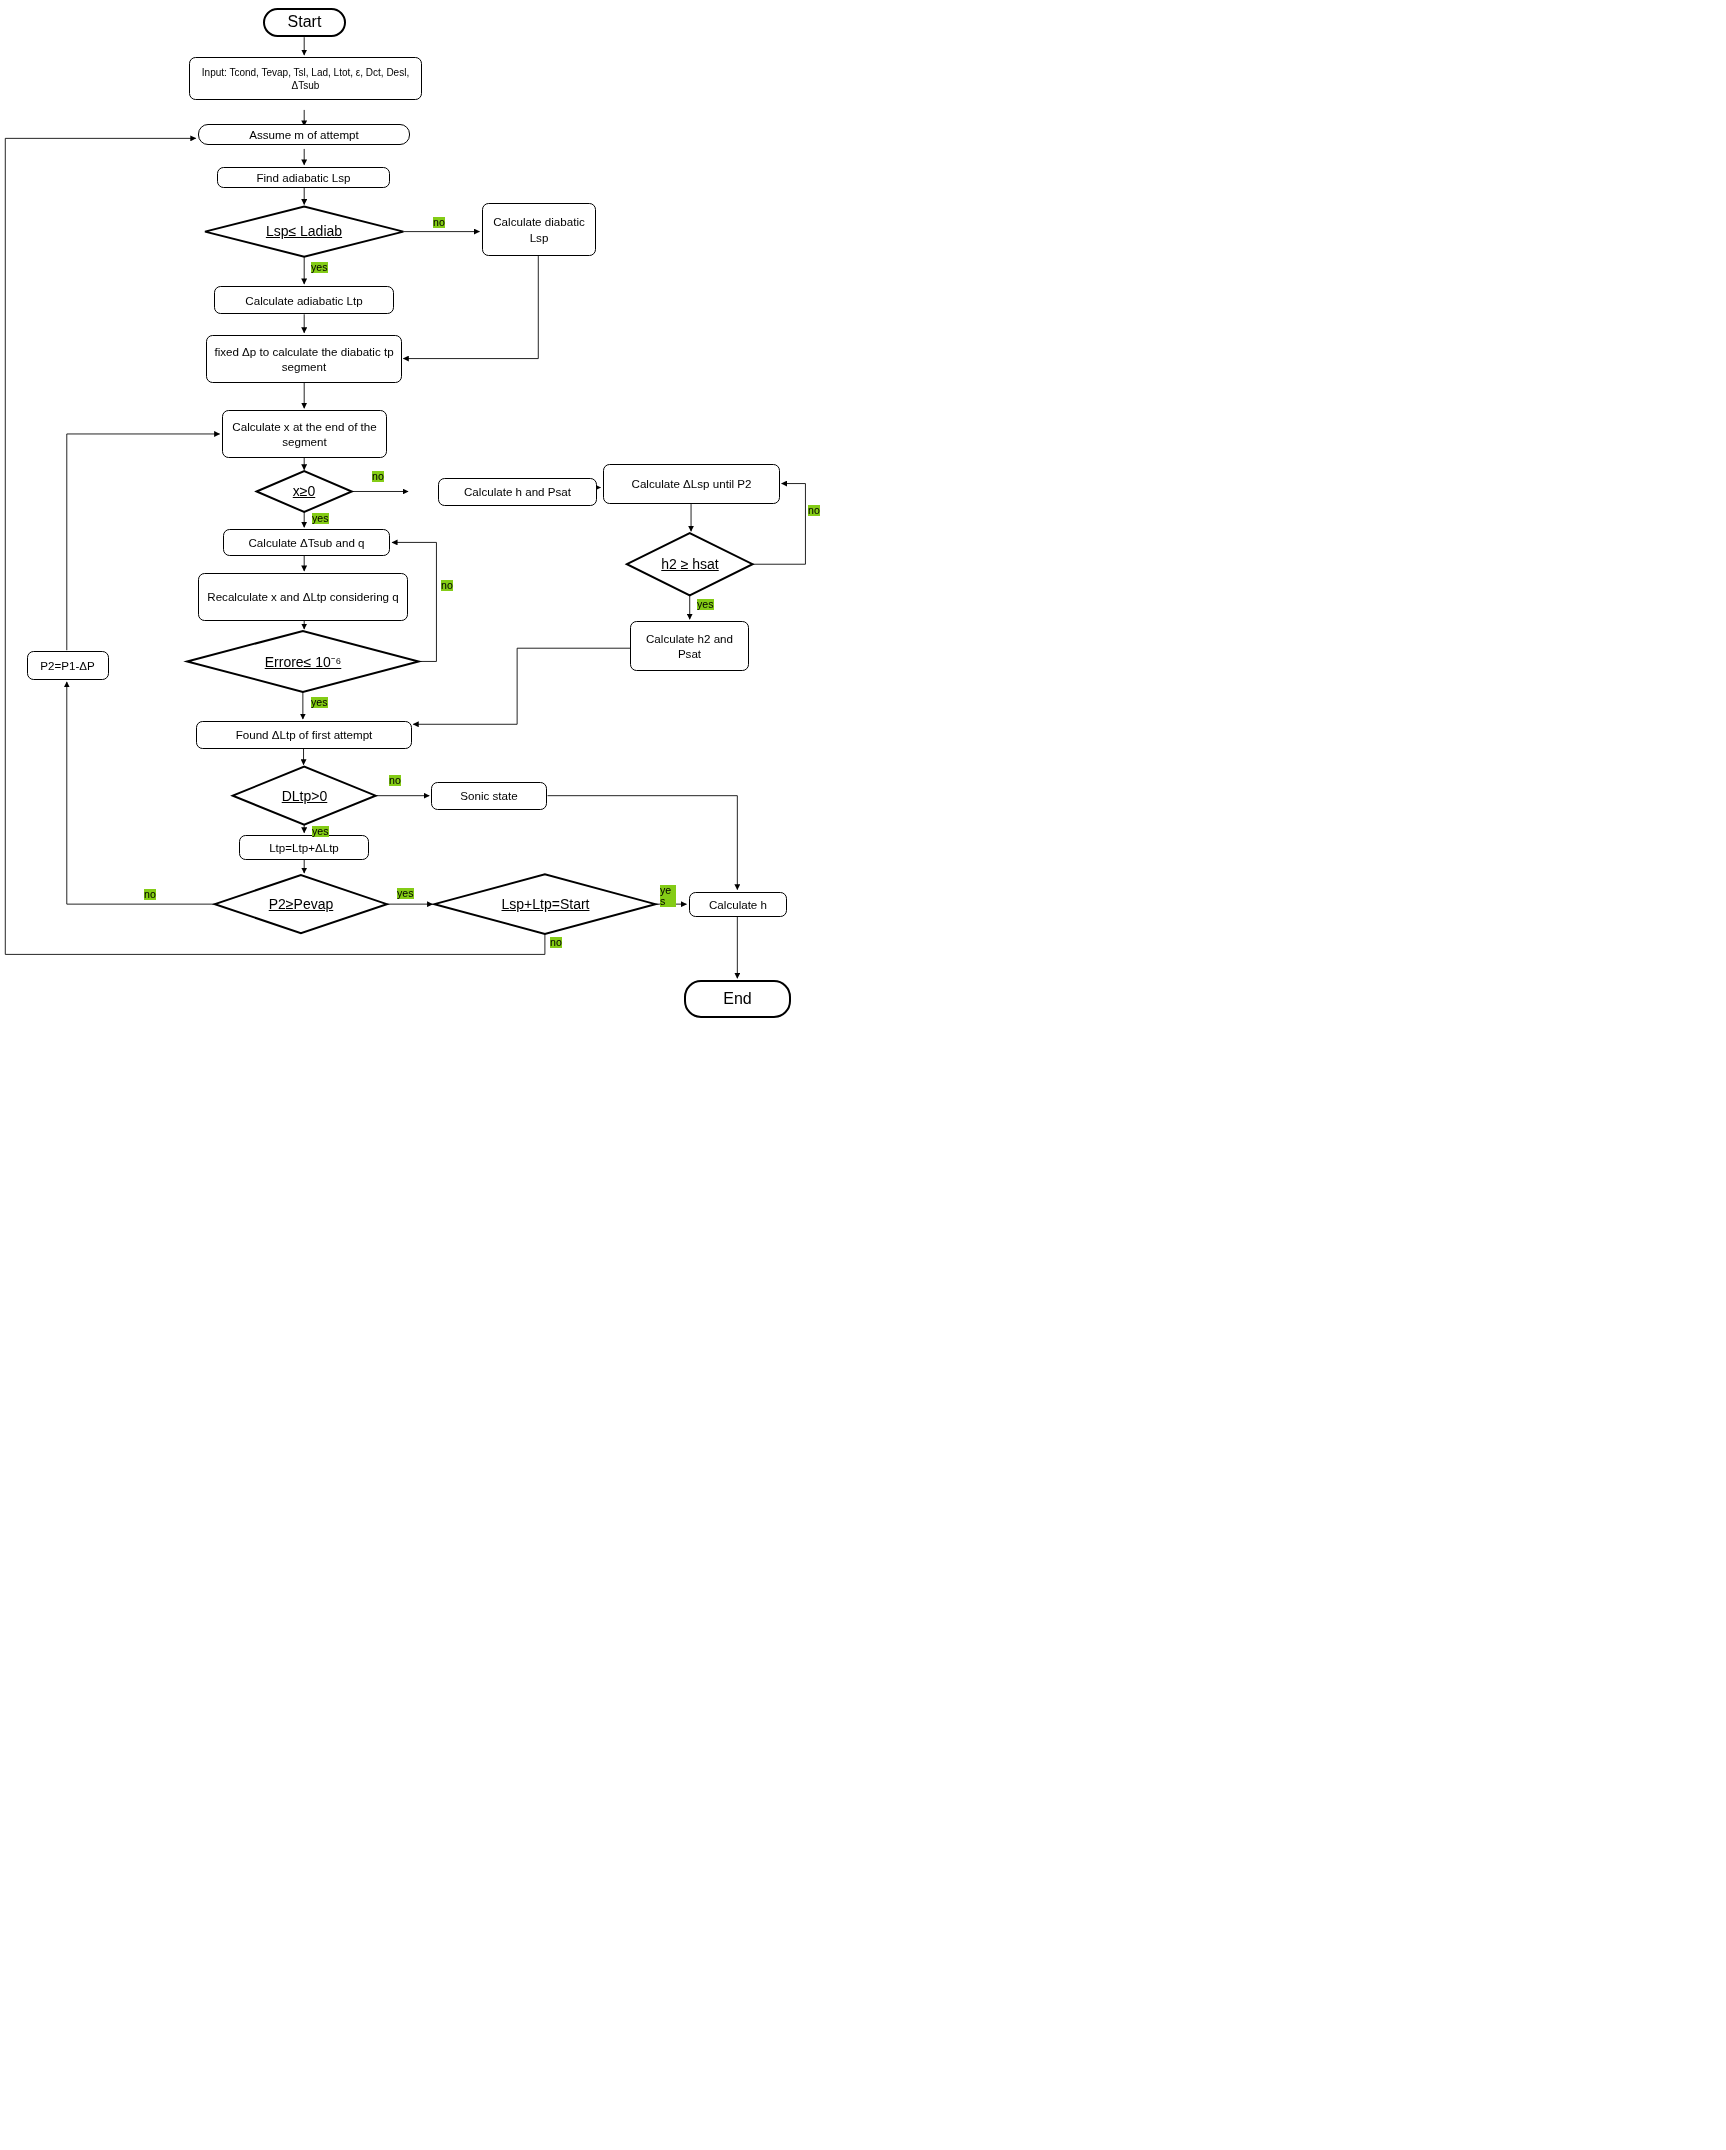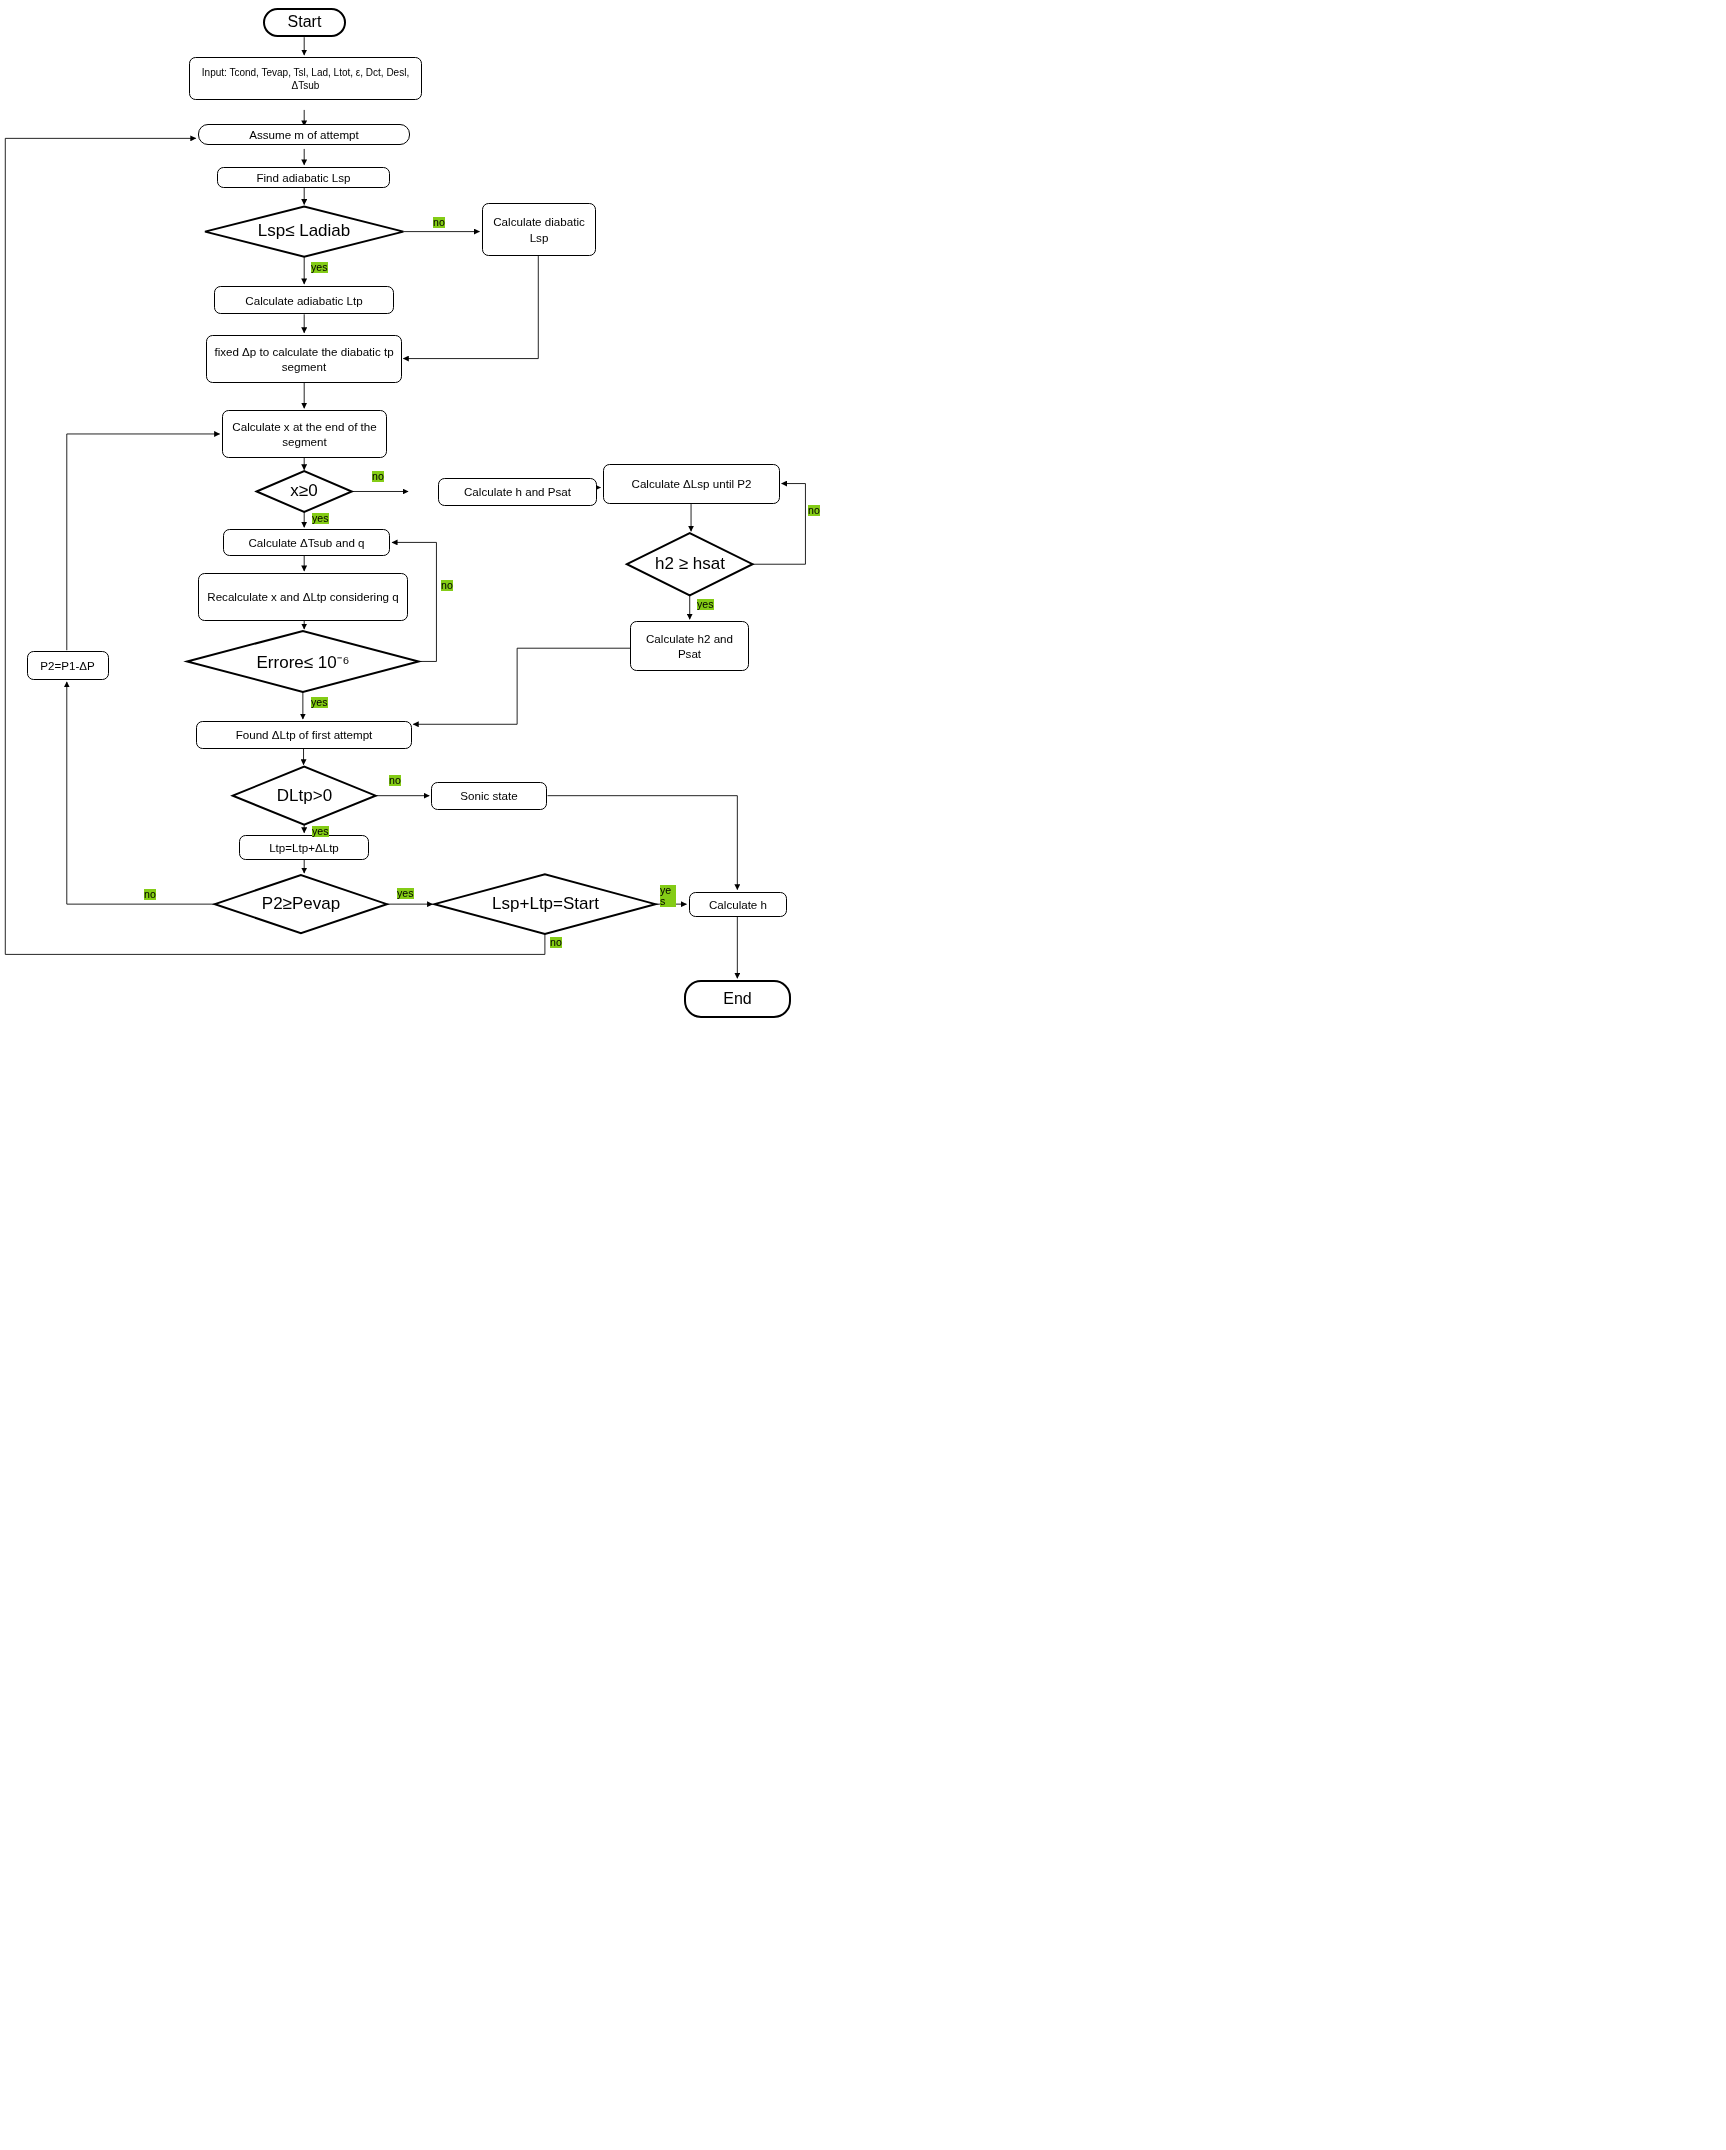--- a/index.html
+++ b/index.html
@@ -28,25 +28,26 @@
     box-sizing:border-box;
     z-index:2;
   }
   .terminator{border-radius:17px;font-size:16px;border-width:2px;}
   .dtext{
     position:absolute;
     display:flex;
     align-items:center;
     justify-content:center;
     text-align:center;
-    font-size:17px;
+    font-size:14px;
     background:transparent;
     border:none;
     z-index:3;
     padding:0;
+    text-decoration:underline;
   }
   .elabel{
     position:absolute;
     font-size:10.6px;
     line-height:1.05;
     background:#84cc16;
     z-index:4;
     text-align:left;
   }
   .wrap-label{width:16px;word-break:break-all;}

